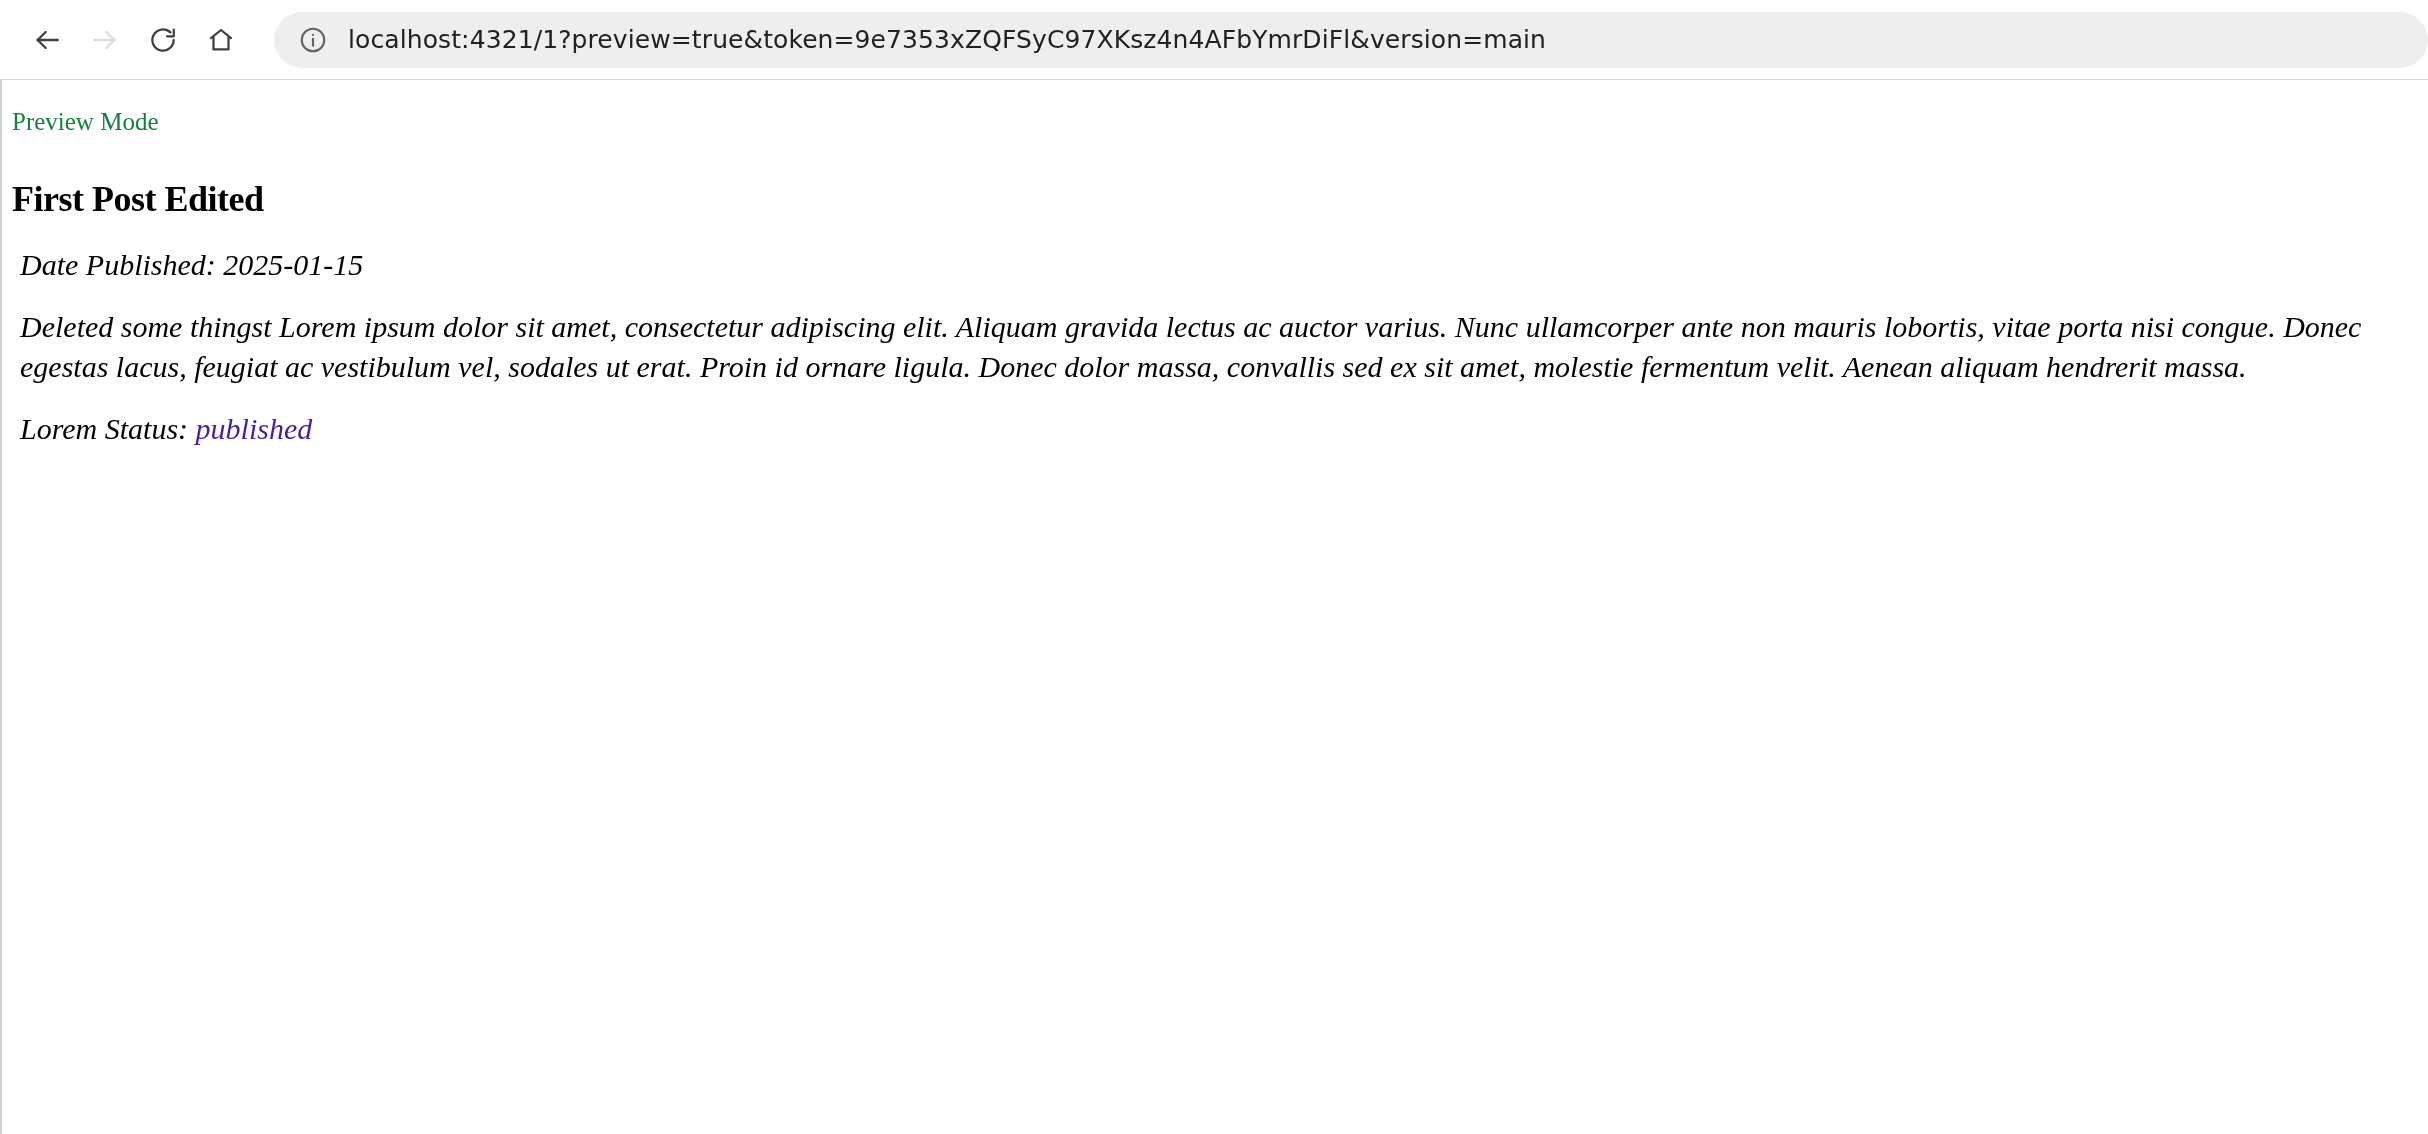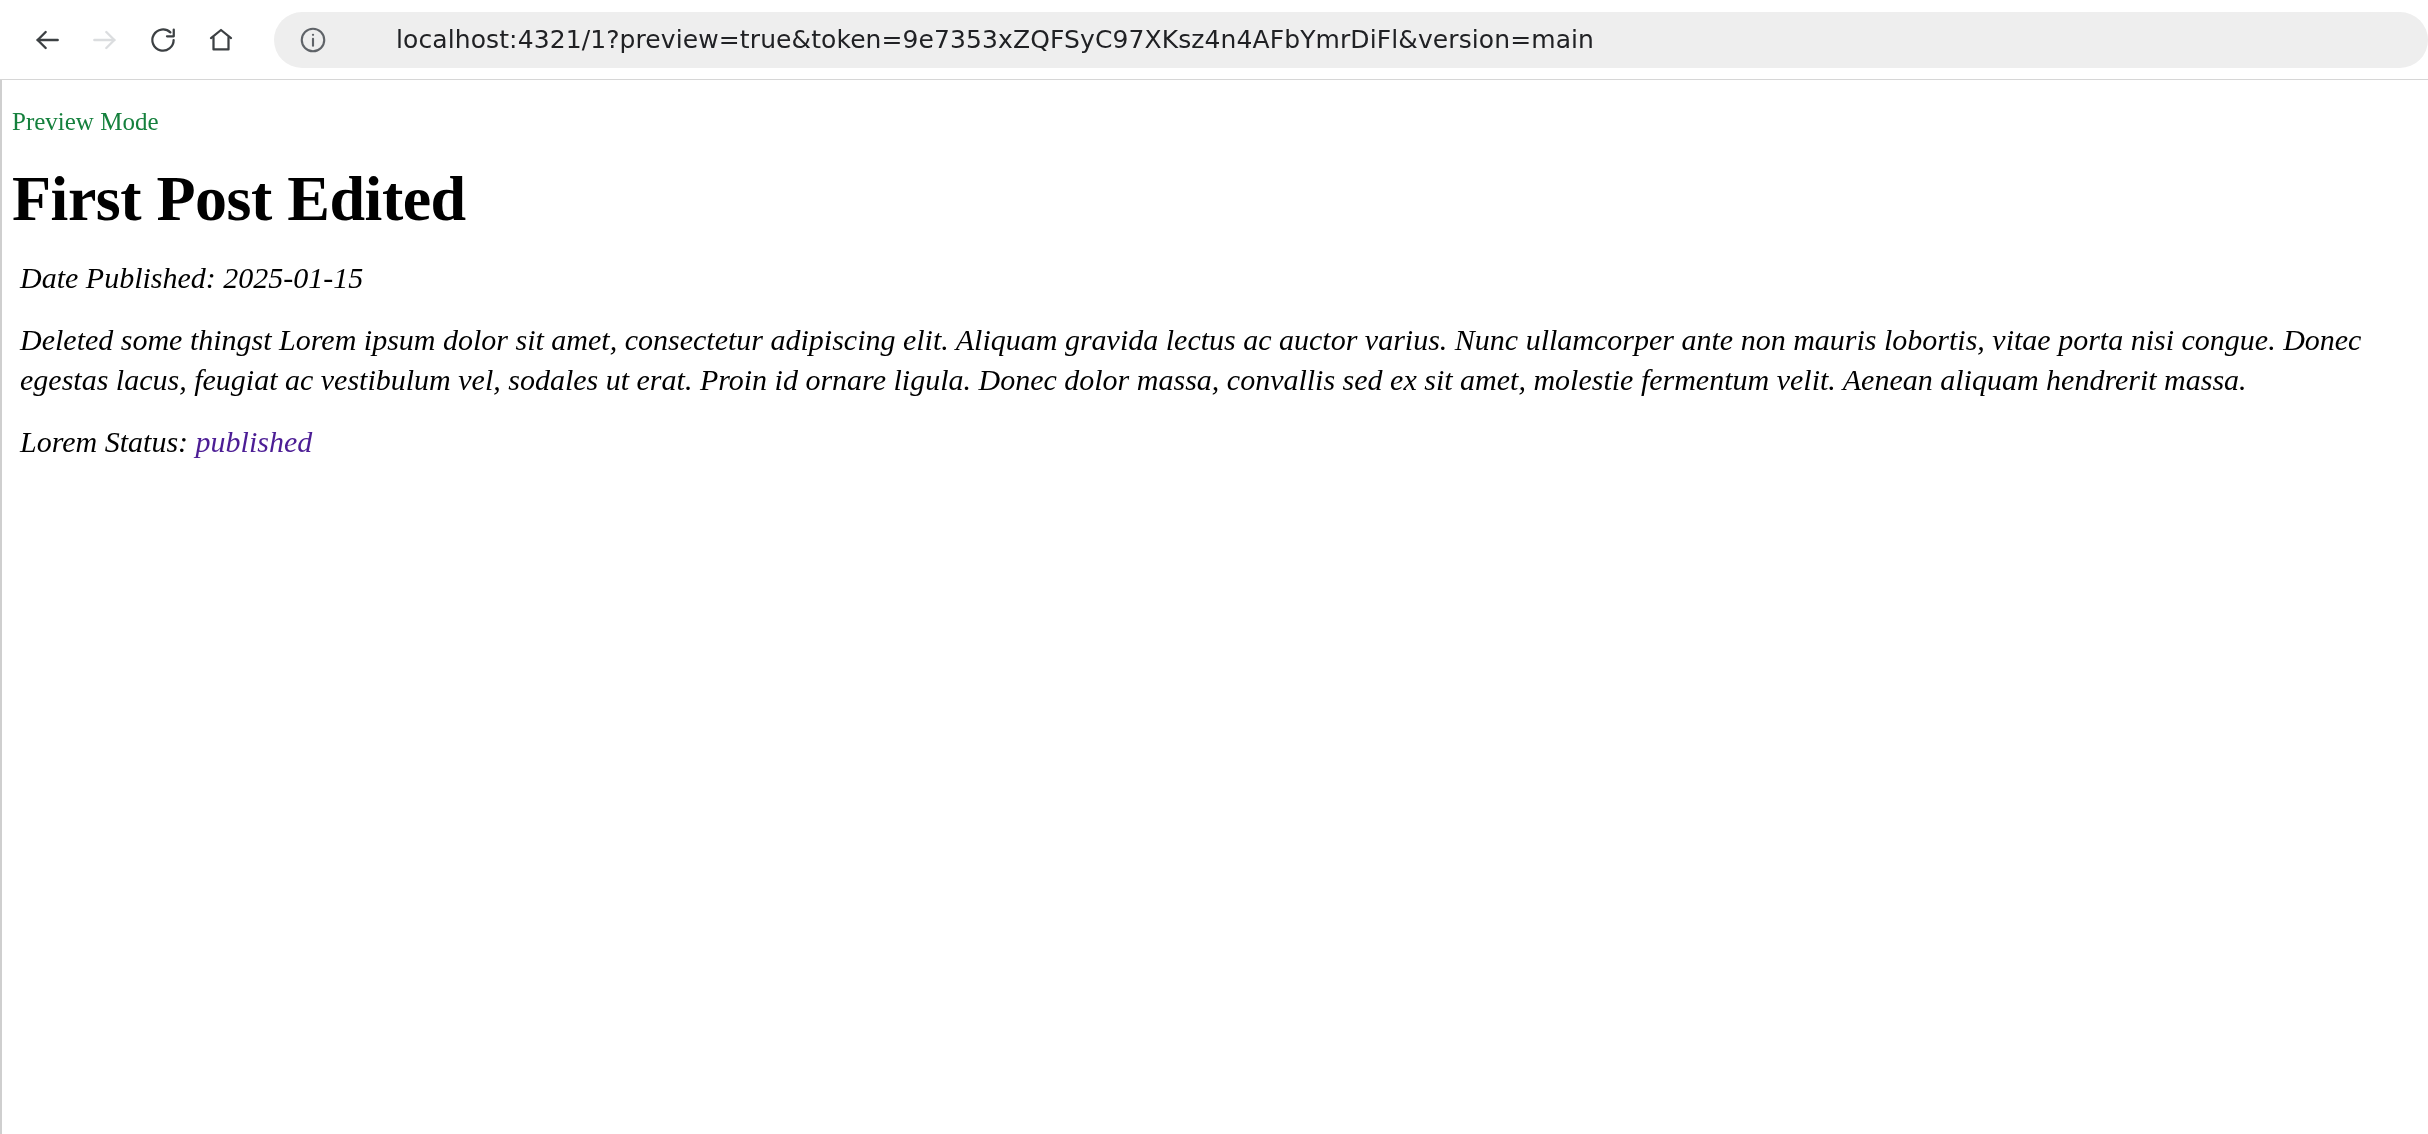--- a/index.html
+++ b/index.html
@@ -40,21 +40,20 @@
     flex: 1 1 auto;
     height: 56px;
     margin-left: 24px;
     margin-right: 0;
     background: #eeeeee;
     border-radius: 28px;
     display: flex;
     align-items: center;
     padding: 0 22px;
     box-sizing: border-box;
-    gap: 48px;
   }
   .info-icon {
     width: 34px;
     height: 34px;
     flex: 0 0 auto;
     margin-right: 18px;
     display: flex;
     align-items: center;
     justify-content: center;
   }
@@ -79,23 +78,23 @@
     box-sizing: border-box;
   }
   .preview-mode {
     color: #15803d;
     font-size: 25px;
     font-family: "Liberation Serif", serif;
     margin: 0 0 10px 0;
     line-height: 1.25;
   }
   h1.post-title {
-    font-size: 64px;
+    font-size: 36px;
     font-weight: bold;
-    margin: 28px 0 26px 0;
+    margin: 44px 0 26px 0;
     letter-spacing: -0.5px;
     line-height: 1.05;
     color: #000;
   }
   .meta-line, .body-text, .status-line {
     font-size: 30px;
     line-height: 1.33;
     color: #000;
     margin: 0 0 22px 8px;
     font-style: italic;

